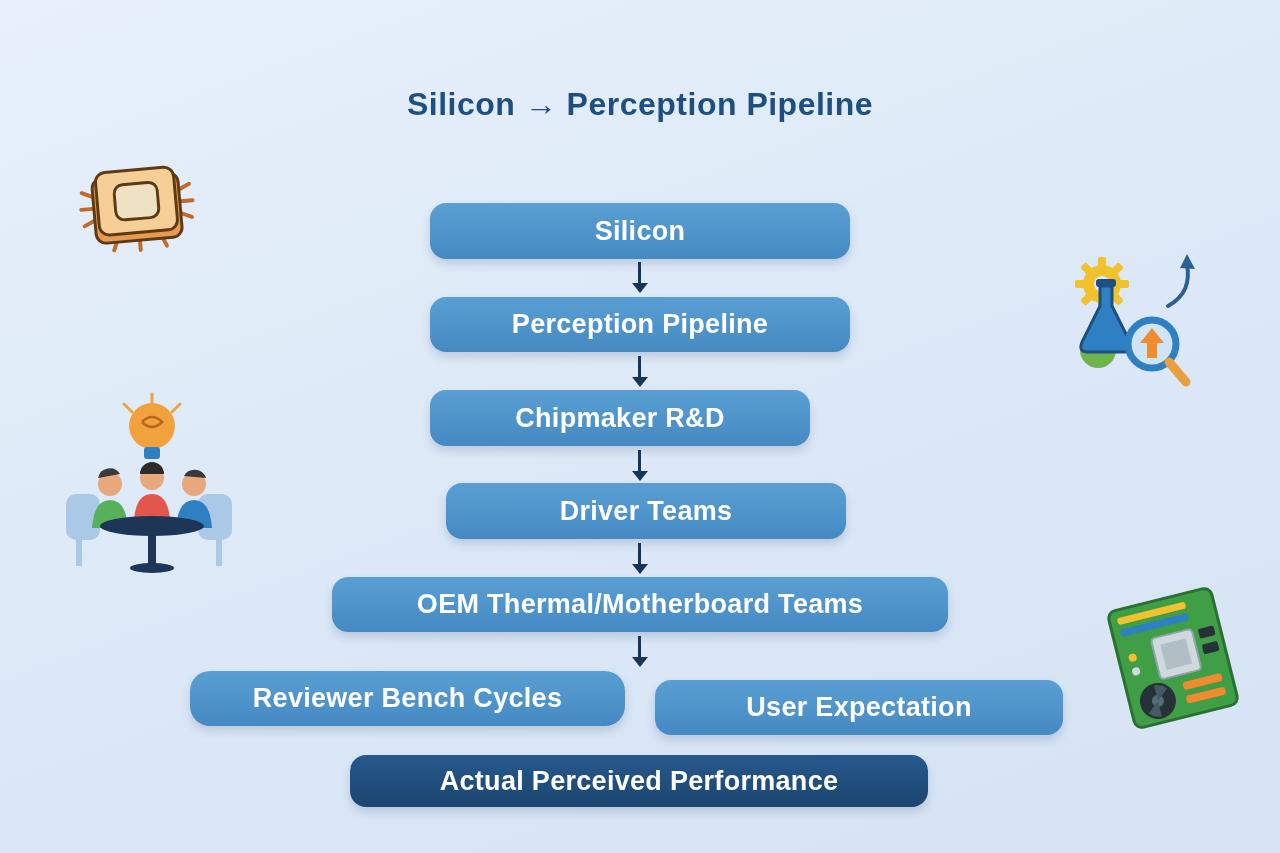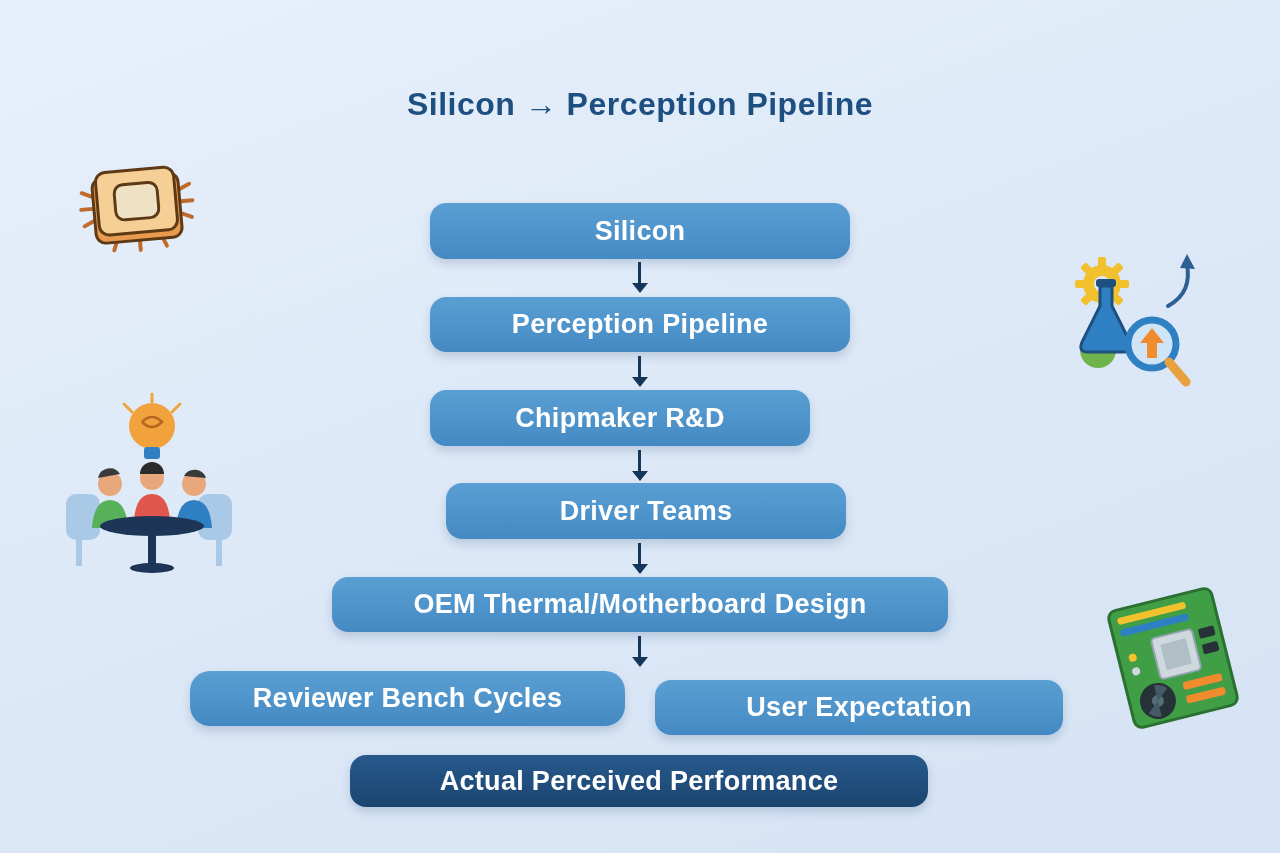--- a/index.html
+++ b/index.html
@@ -171,21 +171,21 @@
   <div class="arrow" style="left:638px; top:356px; height:22px;"></div>
 
   <div class="node" style="left:430px; top:390px; width:380px; height:56px;">Chipmaker R&amp;D</div>
 
   <div class="arrow" style="left:638px; top:450px; height:22px;"></div>
 
   <div class="node" style="left:430px; top:483px; width:400px; height:56px;margin-left:16px;">Driver Teams</div>
 
   <div class="arrow" style="left:638px; top:543px; height:22px;"></div>
 
-  <div class="node" style="left:332px; top:577px; width:616px; height:55px;">OEM Thermal/Motherboard Design</div>
+  <div class="node" style="left:332px; top:577px; width:616px; height:55px;">OEM Thermal/Motherboard Teams</div>
 
   <div class="arrow" style="left:638px; top:636px; height:22px;"></div>
 
   <div class="node" style="left:190px; top:671px; width:435px; height:55px;border-radius:20px;">Reviewer Bench Cycles</div>
 
   <div class="node" style="left:655px; top:671px; width:408px; height:55px;margin-top:9px;">User Expectation</div>
 
   <div class="node final" style="left:350px; top:755px; width:578px; height:52px;">Actual Perceived Performance</div>
 
 </div>

